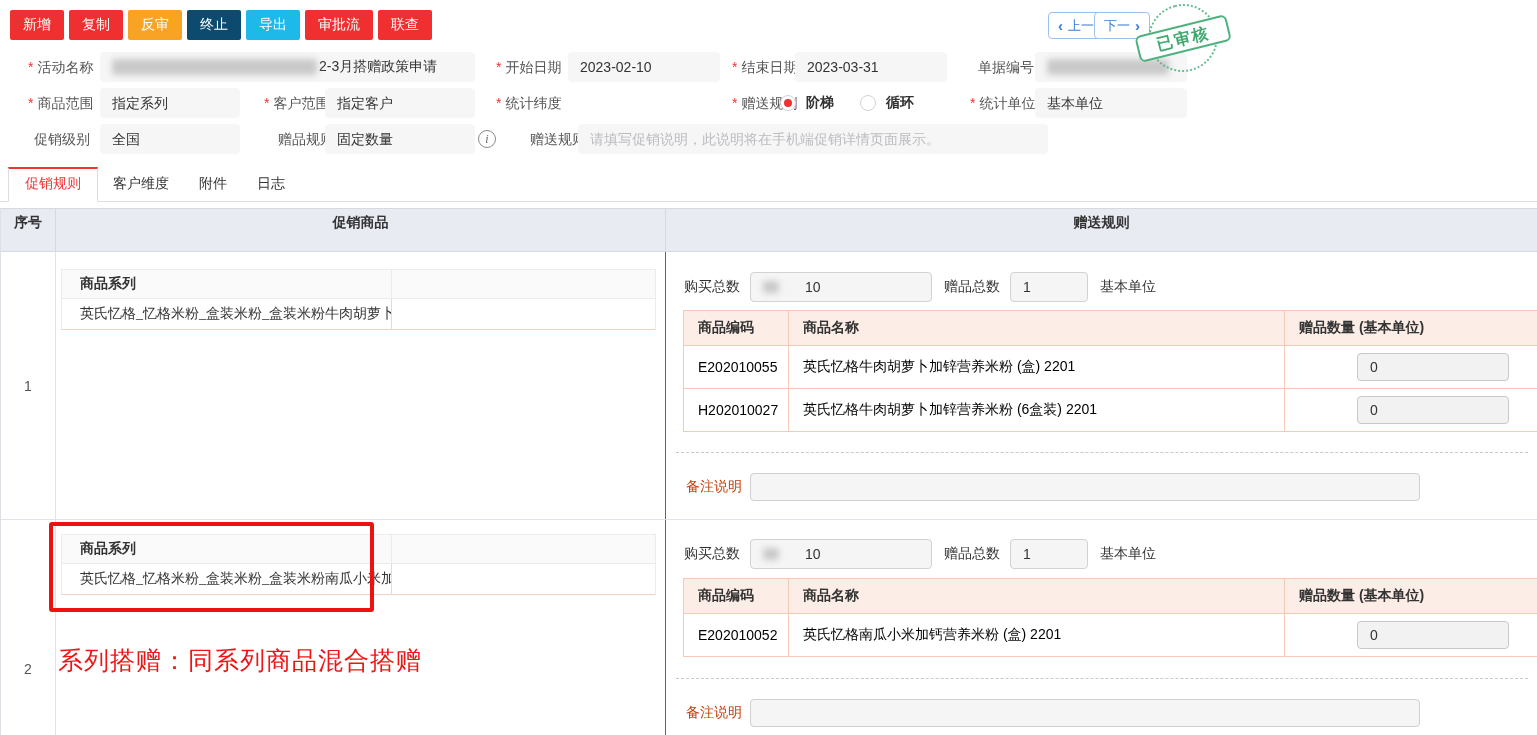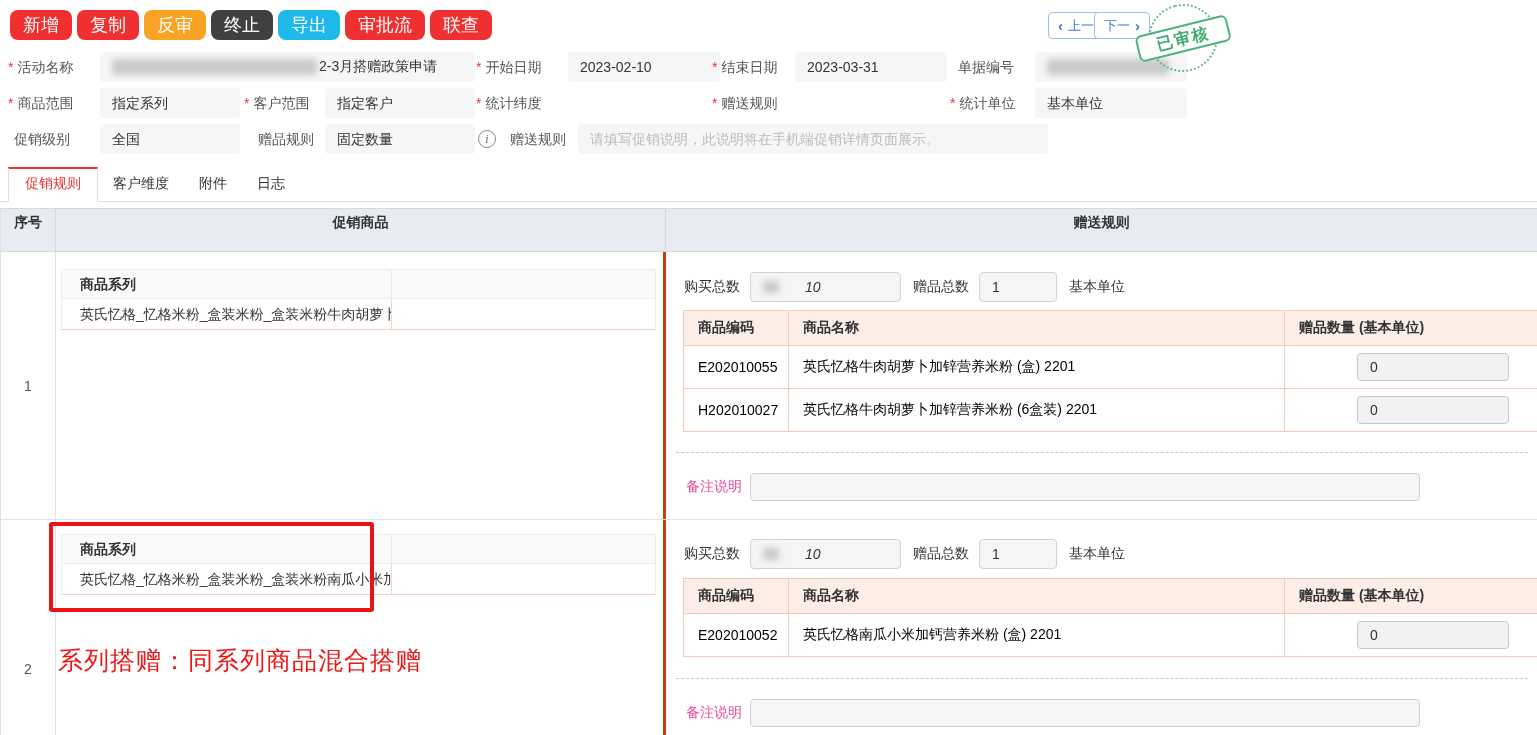--- a/index.html
+++ b/index.html
@@ -2,42 +2,42 @@
 <html><head>
 <meta charset="utf-8">
 <style>
   * { box-sizing: border-box; margin: 0; padding: 0; }
   html,body { background:#fff; }
   body { font-family:"Liberation Sans","DejaVu Sans",sans-serif; }
   .page { position:relative; width:1537px; height:735px; overflow:hidden; background:#fff; }
 
   
   .toolbar { position:absolute; left:10px; top:10px; display:flex; gap:5px; }
-  .btn { height:30px; padding:0 13px; border:none; border-radius:8px; color:#fff; font-size:18px;
+  .btn { height:30px; padding:0 13px; border:none; border-radius:2px; color:#fff; font-size:14px;
          font-family:Liberation Serif, serif; cursor:pointer; white-space:nowrap; }
   .b-red    { background:#f03030; }
   .b-orange { background:#f9a325; }
-  .b-salmon { background:#404040; }
+  .b-salmon { background:#0c4a6e; }
   .b-cyan   { background:#1eb9e8; }
 
   
   .navbtn { position:absolute; top:12px; height:27px; background:#fff; border:1px solid #9fc0ea;
             border-radius:4px; color:#3a7bd5; font-size:13px; display:inline-flex; align-items:center;
             gap:5px; padding:0 9px; cursor:pointer; font-family:inherit; }
   .chev { font-weight:bold; font-size:15px; line-height:1; }
 
   
   .stamp { position:absolute; left:1146px; top:2px; width:74px; height:72px; transform:rotate(-14deg); z-index:9; }
   .stamp-circle { position:absolute; inset:2px; border:2px dotted #4db37e; border-radius:50%; opacity:.85; }
   .stamp-band { position:absolute; left:-10px; right:-10px; top:23px; height:27px; background:rgba(255,255,255,.92);
                 border:2px solid #4db37e; border-radius:6px; color:#3fa96f; font-weight:bold; font-size:16px;
                 text-align:center; line-height:23px; letter-spacing:2px; }
 
   
-  .flabel { position:absolute; height:30px; line-height:30px; font-size:14px; color:#555; white-space:nowrap; }
+  .flabel { position:absolute; height:30px; line-height:30px; font-size:14px; color:#555; white-space:nowrap;margin-left:20px; }
   .star { color:#f03233; margin-right:4px; }
   .vbox { position:absolute; height:30px; line-height:30px; background:#f6f6f7; border-radius:4px;
           padding:0 12px; font-size:14px; color:#333; white-space:nowrap; overflow:hidden; cursor:pointer; }
   .vbox.flexbox { display:flex; align-items:center; line-height:normal; }
   .blur { background:#c9c9c9; filter:blur(3px); border-radius:3px; }
   .rgroup { position:absolute; height:30px; display:flex; align-items:center; }
   .ritem { display:flex; align-items:center; margin-right:26px; cursor:pointer; }
   .radio { width:16px; height:16px; border:1px solid #d2d2d7; border-radius:50%; background:#fff;
            margin-right:10px; position:relative; flex:none; }
   .radio.on::after { content:""; position:absolute; inset:3px; background:#f03233; border-radius:50%; }
@@ -59,59 +59,59 @@
   
   .mtable { position:absolute; top:208px; left:0; width:1537px; border-left:1px solid #dfdfe5; }
   .mhead { display:flex; height:44px; background:#e9ebf3; border-top:1px solid #d8d8e0; border-bottom:1px solid #d8d8e0; }
   .mh { line-height:27px; text-align:center; font-weight:bold; font-size:14px; color:#333; }
   .mh-seq { width:55px; border-right:1px solid #d8d8e0; }
   .mh-promo { width:610px; border-right:1px solid #d8d8e0; }
   .mh-gift { flex:1; }
   .mrow { display:flex; position:relative; border-bottom:1px solid #e2e2e8; background:#fff; }
   .mc-seq { width:55px; border-right:1px solid #e2e2e8; display:flex; align-items:center; justify-content:center;
             color:#555; font-size:14px; }
-  .mc-promo { width:610px; border-right:3px solid #c2410c; position:relative; }
+  .mc-promo { width:610px; border-right:1px solid #c2410c; position:relative;font-family:Liberation Serif, serif; }
   .mc-gift { flex:1; position:relative; }
 
   
   .stable { position:absolute; width:595px; border:1px solid #ebebf0; border-bottom:1px solid #f0d0c4;
             font-size:14px; background:#fff; }
   .st-head { display:flex; height:29px; line-height:28px; background:#fafafb; border-bottom:1px solid #ebebf0;
              font-weight:bold; color:#333; }
   .st-row { display:flex; height:30px; line-height:30px; color:#333; }
   .st-c1 { width:330px; padding-left:18px; white-space:nowrap; overflow:hidden; }
   .st-head .st-c1 { border-right:1px solid #ebebf0; }
   .st-row .st-c1 { border-right:1px solid #f5d5c8; }
   .st-c2 { flex:1; }
 
   
   .qty-line { position:absolute; display:flex; align-items:center; font-size:14px; color:#333; }
   .qlabel { margin-right:10px; white-space:nowrap; }
   .numbox { height:30px; background:#f5f5f6; border:1px solid #d2d2d6; border-radius:4px;
             display:flex; align-items:center; font-size:14px; color:#333; margin-right:12px; cursor:text; }
-  .numbox.buy { width:151px;font-style:italic; }
+  .numbox.buy { width:182px; }
   .numbox.gt { width:78px; padding-left:12px; }
   .numbox .blur { width:16px; height:12px; margin-left:12px; }
   .numbox .nval { margin-left:26px; }
   .unit-text { margin-left:0; white-space:nowrap; }
 
   
   .gtable { position:absolute; width:916px; border:1px solid #f5c9b8; font-size:14px; background:#fff; }
   .gt-head { display:flex; height:34px; line-height:33px; background:#fcede7; font-weight:bold; color:#333; }
   .gt-row { display:flex; height:43px; background:#fff; border-top:1px solid #f5c9b8; align-items:center; }
   .gc-code { width:105px; padding-left:14px; white-space:nowrap; }
   .gc-name { width:496px; padding-left:14px; white-space:nowrap; overflow:hidden; }
   .gc-qty { flex:1; padding-left:14px; white-space:nowrap; }
   .gt-head .gc-code, .gt-head .gc-name { border-right:1px solid #f5c9b8; }
   .gt-row .gc-code, .gt-row .gc-name { border-right:1px solid #f5c9b8; align-self:stretch; display:flex; align-items:center; }
   .gift-qty-input { width:152px; height:28px; background:#f2f2f3; border:1px solid #c8c8cc; border-radius:4px;
                     padding:0 12px; font-size:14px; color:#333; font-family:inherit; margin-left:58px; }
 
   .dashed-sep { position:absolute; border-top:1px dashed #c9c9c9; height:0; }
-  .note-line { position:absolute; display:flex; align-items:center; font-size:14px; color:#ec4899; }
+  .note-line { position:absolute; display:flex; align-items:center; font-size:14px; color:#c2410c; }
   .note-line .qlabel { margin-right:8px; }
   .note-input { width:670px; height:28px; background:#f5f5f6; border:1px solid #cfcfd3; border-radius:4px; }
 
   
   .redbox { position:absolute; border:4px solid #ee1111; border-radius:3px; z-index:4; pointer-events:none; }
   .annotation { position:absolute; font-size:25px; color:#ee1515; white-space:nowrap; letter-spacing:1px; }
 </style>
 </head>
 <body>
 
@@ -175,20 +175,30 @@
     <span class="star">*</span><span>客户范围</span>
   </div>
   <div class="vbox" style="left:325px;top:88px;width:150px;">指定客户</div>
 
   <div class="flabel" style="left:476px;top:88px;">
     <span class="star">*</span><span>统计纬度</span>
   </div>
 
   <div class="flabel" style="left:712px;top:88px;">
     <span class="star">*</span><span>赠送规则</span>
+  </div>
+  <div class="rgroup" style="left:780px;top:88px;">
+    <span class="ritem">
+      <span class="radio on"></span>
+      <span class="rlabel">阶梯</span>
+    </span>
+    <span class="ritem">
+      <span class="radio"></span>
+      <span class="rlabel">循环</span>
+    </span>
   </div>
 
   <div class="flabel" style="left:950px;top:88px;">
     <span class="star">*</span><span>统计单位</span>
   </div>
   <div class="vbox" style="left:1035px;top:88px;width:152px;">基本单位</div>
 
   <div class="flabel" style="left:14px;top:124px;">
     <span>促销级别</span>
   </div>

